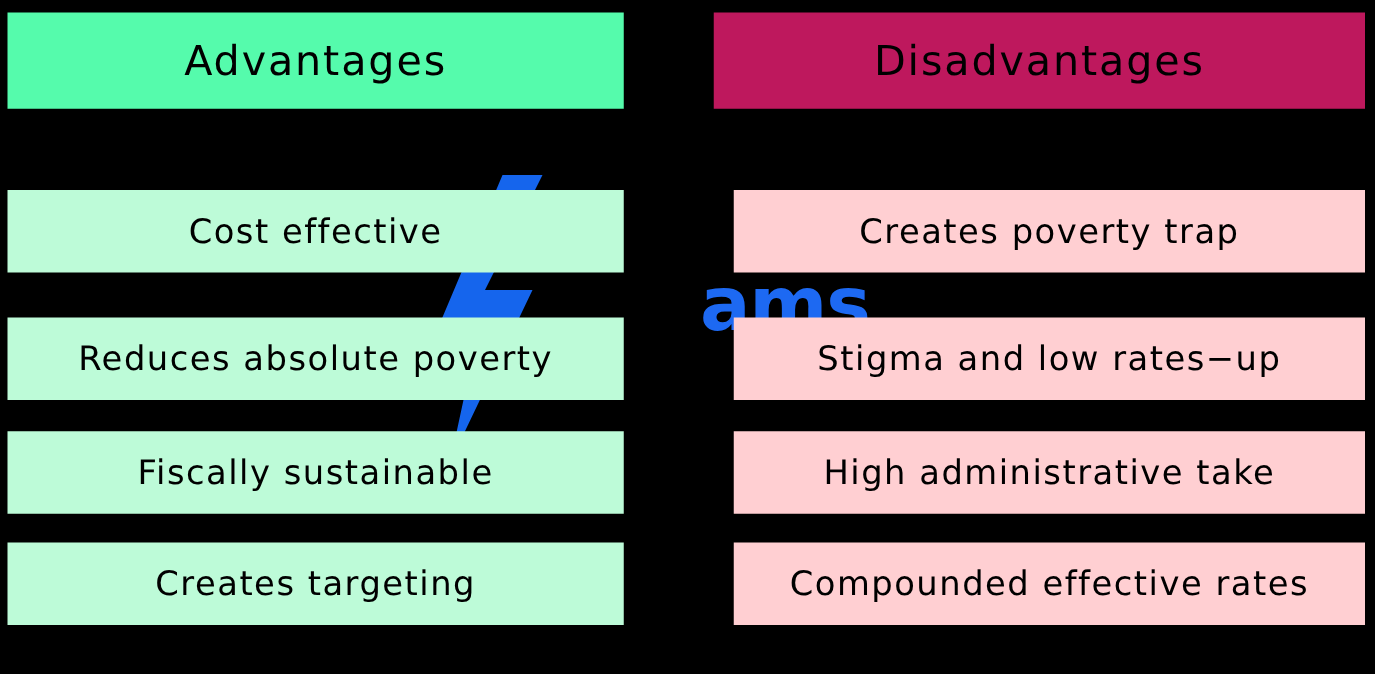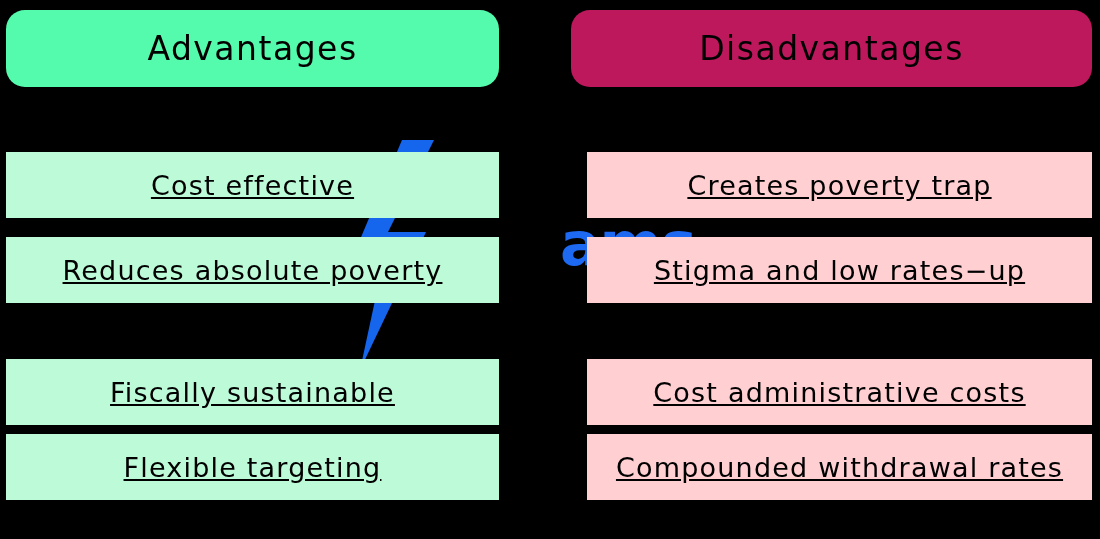--- a/index.html
+++ b/index.html
@@ -73,33 +73,31 @@
     text-align: center;
     white-space: nowrap;
     overflow: hidden;
   }
 
   .cell.header {
     top: 10px;
     height: 77px;
     font-size: 33px;
     letter-spacing: 1.5px;
-    border-radius: 19px;
   }
 
   .cell.body {
     height: 66px;
     font-size: 27px;
     letter-spacing: 1.2px;
-    text-decoration: underline;
   }
 
   .cell.body.r0 { top: 152px; }
-  .cell.body.r1 { top: 237px; }
-  .cell.body.r2 { top: 359px; }
+  .cell.body.r1 { top: 254px; }
+  .cell.body.r2 { top: 345px; }
   .cell.body.r3 { top: 434px; }
 
   
   .green-head { background: #55FBAC; }
   .green-body { background: #BDFBD8; }
   .pink-head  { background: #be185d; }
   .pink-body  { background: #FFCFD2; margin-left: 16px; }
 
   
   .cell::after {
@@ -128,29 +126,29 @@
   <div class="column left">
 
     <div class="cell header green-head">Advantages</div>
 
     <div class="cell body green-body r0">Cost effective</div>
 
     <div class="cell body green-body r1">Reduces absolute poverty</div>
 
     <div class="cell body green-body r2">Fiscally sustainable</div>
 
-    <div class="cell body green-body r3">Flexible targeting</div>
+    <div class="cell body green-body r3">Creates targeting</div>
   </div>
 
   <div class="column right">
 
     <div class="cell header pink-head">Disadvantages</div>
 
     <div class="cell body pink-body r0">Creates poverty trap</div>
 
     <div class="cell body pink-body r1">Stigma and low rates−up</div>
 
-    <div class="cell body pink-body r2">Cost administrative costs</div>
+    <div class="cell body pink-body r2">High administrative take</div>
 
-    <div class="cell body pink-body r3">Compounded withdrawal rates</div>
+    <div class="cell body pink-body r3">Compounded effective rates</div>
   </div>
 
 </div>
 
 </body></html>

